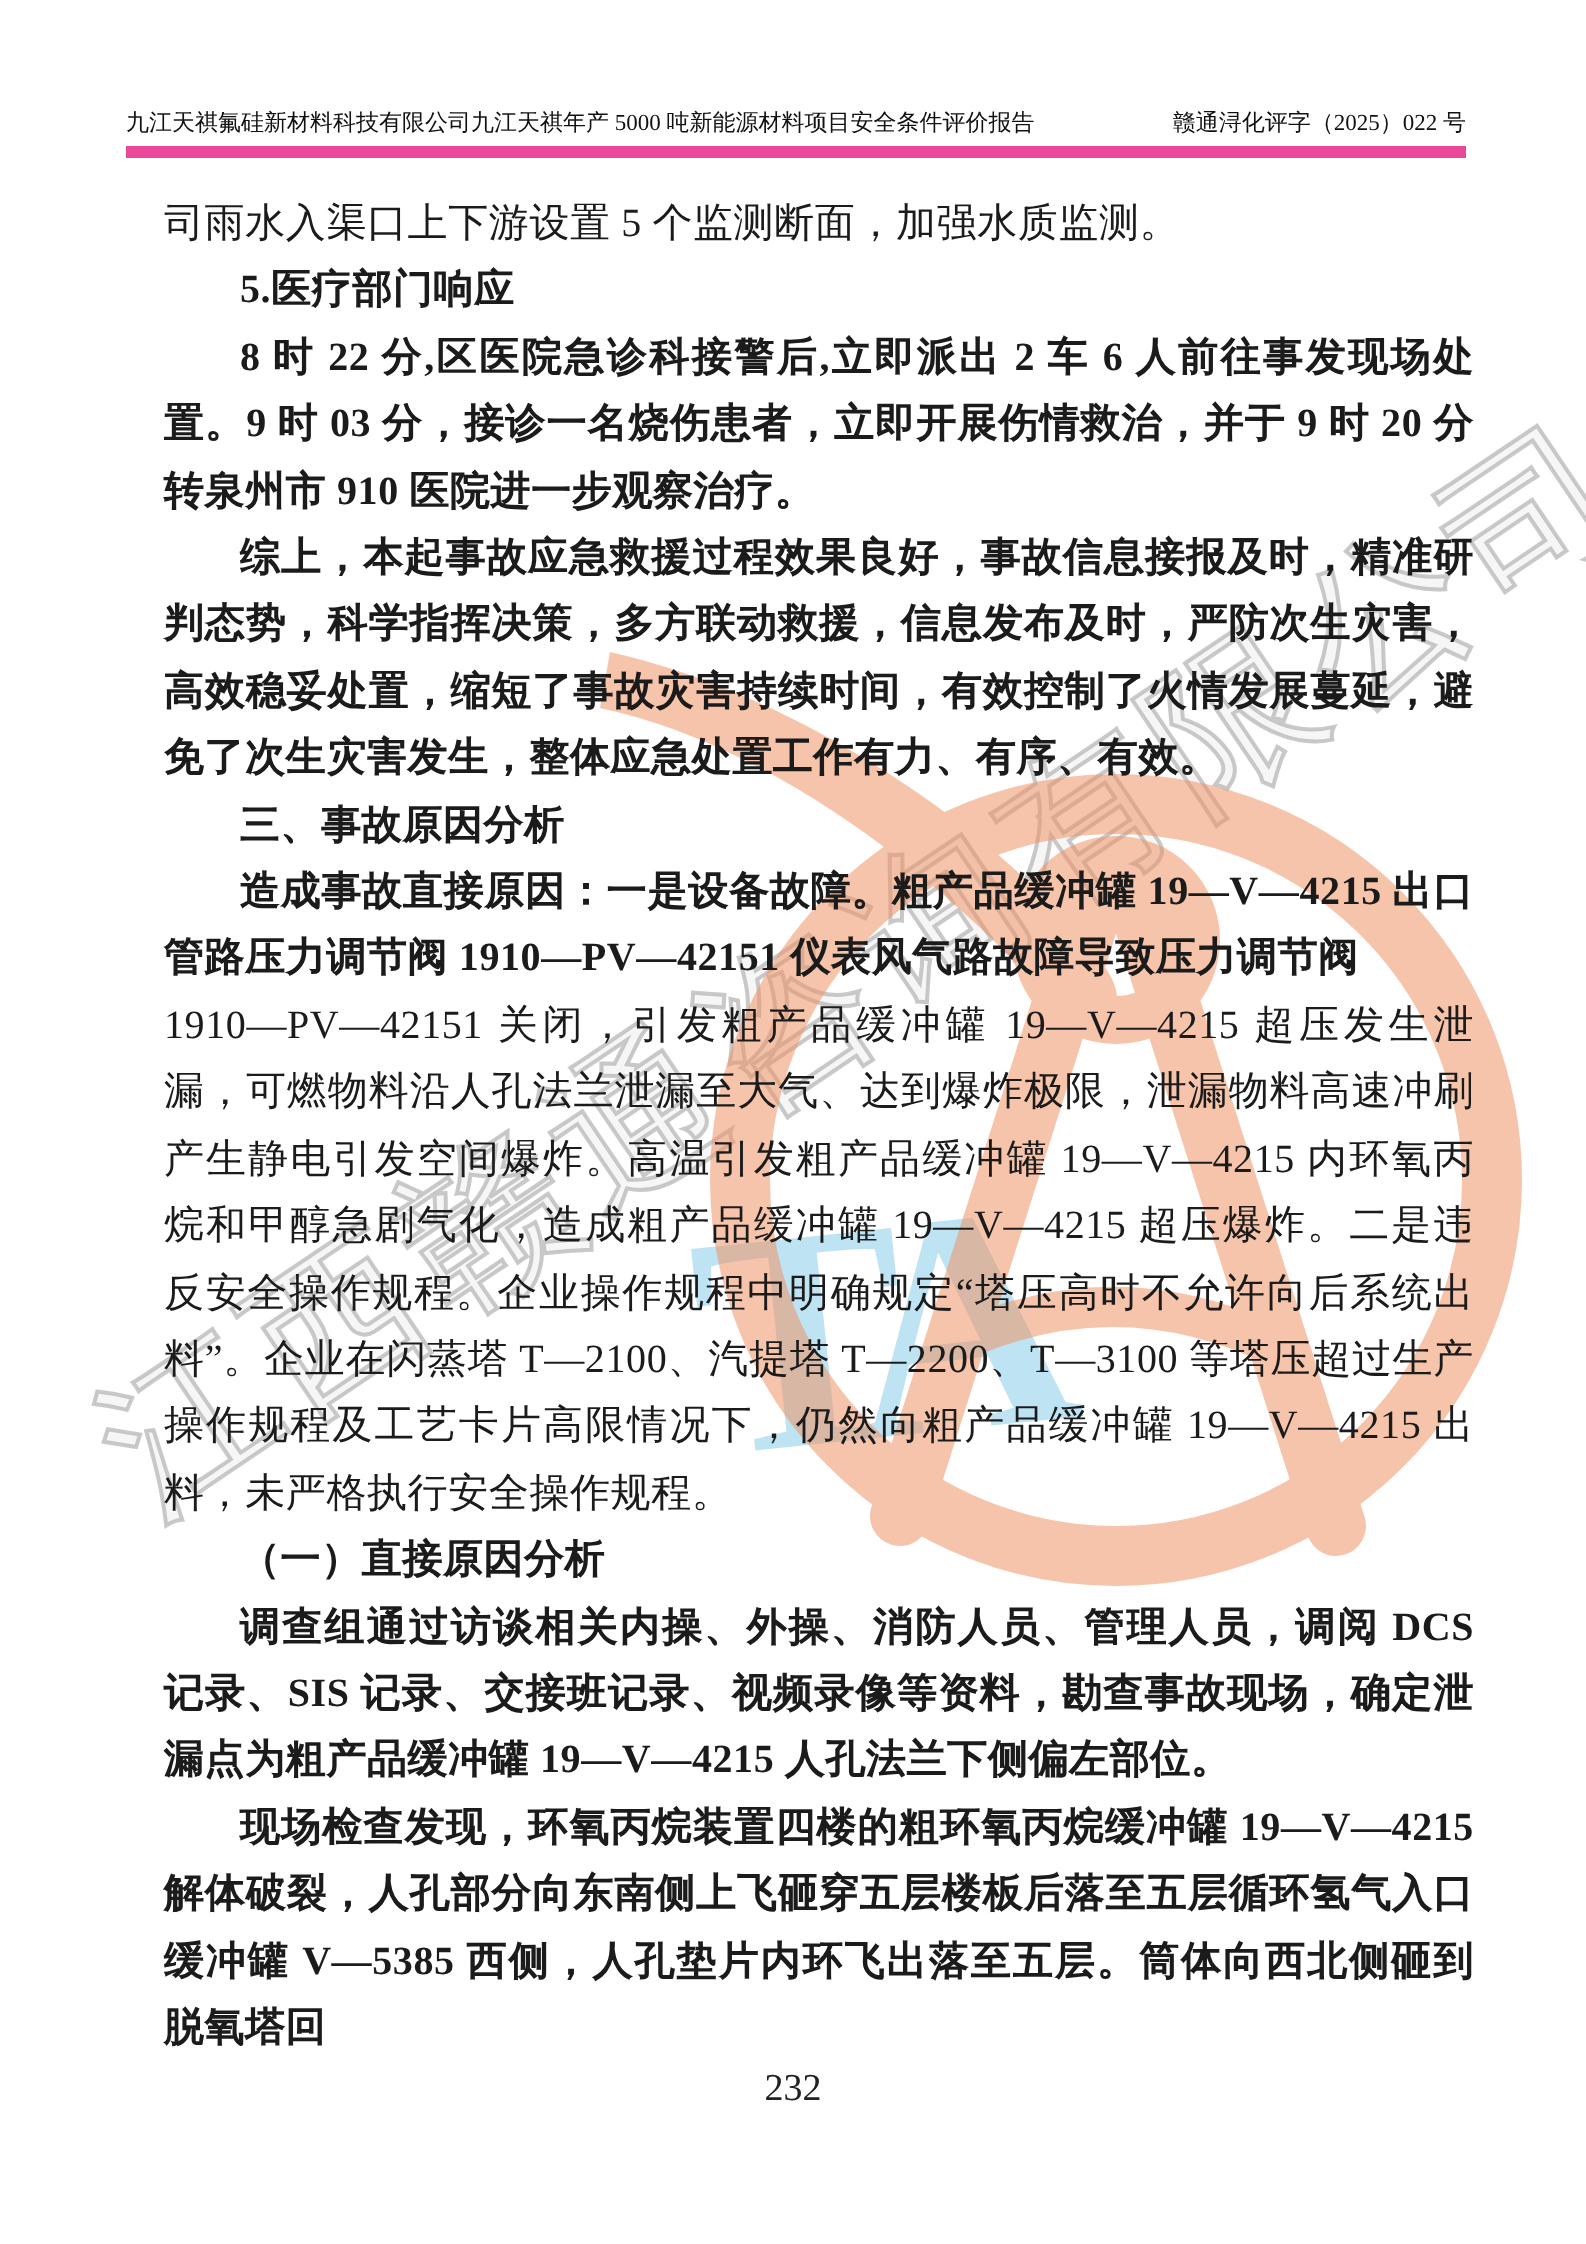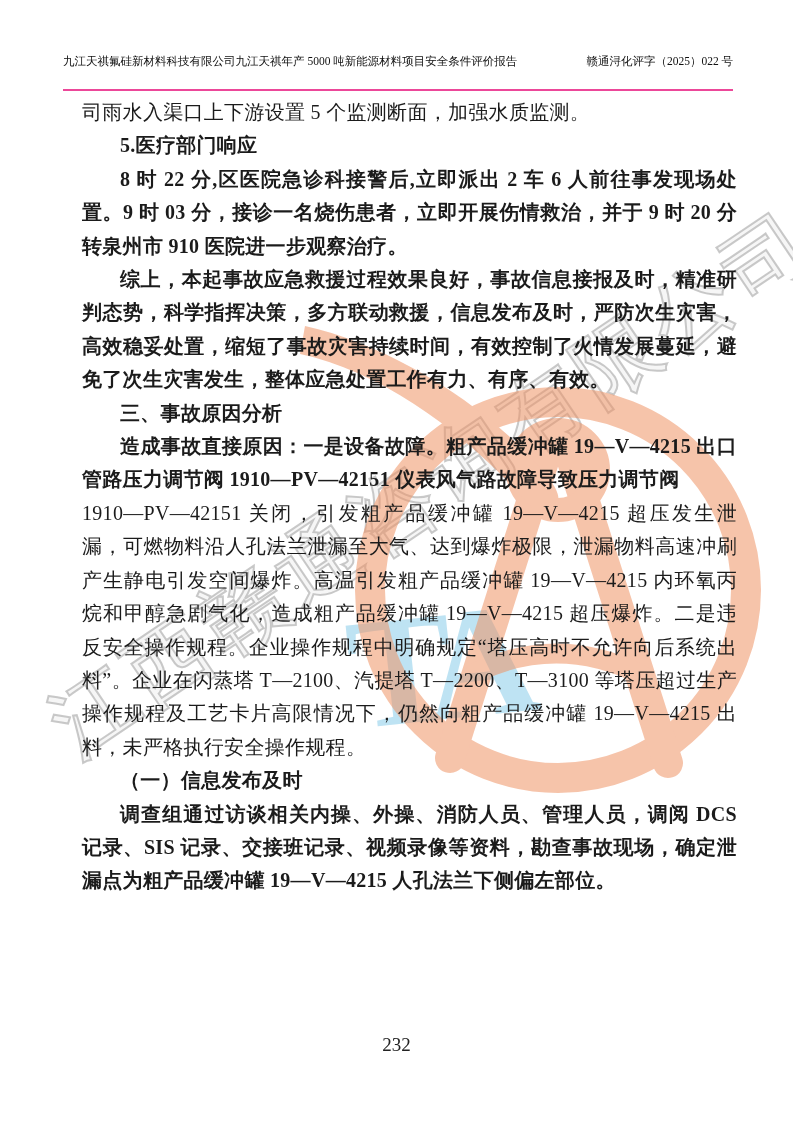--- a/index.html
+++ b/index.html
@@ -24,21 +24,21 @@
     font-size:158px;line-height:1;font-weight:bold;
     letter-spacing:-18px;transform:rotate(-6deg);
     color:rgba(125,200,232,0.5);
     font-family:"Liberation Serif","DejaVu Serif",serif;
   }
   .wm-logo{position:absolute;left:300px;top:318px;opacity:0.55;}
   
   .header{
     position:absolute;left:63px;right:60px;top:54px;z-index:2;
     display:flex;justify-content:space-between;align-items:flex-end;
-    border-bottom:2px solid #ec4899;padding-bottom:20px;
+    border-bottom:6px solid #ec4899;padding-bottom:4px;
     font-size:11.5px;white-space:nowrap;color:#111;text-align:center;
   }
   .header .h-right{margin-left:24px;}
   
   .content{
     position:absolute;left:82px;right:56px;top:96px;z-index:1;
     font-size:20px;line-height:33.4px;text-align:justify;
     letter-spacing:0.3px;
   }
   .content p{margin:0;padding:0;}
@@ -80,19 +80,20 @@
   </div>
 
   <div class="content">
     <p class="p-noind">司雨水入渠口上下游设置 5 个监测断面，加强水质监测。</p>
     <p class="ind">5.医疗部门响应</p>
     <p class="ind">8 时 22 分,区医院急诊科接警后,立即派出 2 车 6 人前往事发现场处置。9 时 03 分，接诊一名烧伤患者，立即开展伤情救治，并于 9 时 20 分转泉州市 910 医院进一步观察治疗。</p>
     <p class="ind">综上，本起事故应急救援过程效果良好，事故信息接报及时，精准研判态势，科学指挥决策，多方联动救援，信息发布及时，严防次生灾害，高效稳妥处置，缩短了事故灾害持续时间，有效控制了火情发展蔓延，避免了次生灾害发生，整体应急处置工作有力、有序、有效。</p>
     <p class="ind">三、事故原因分析</p>
     <p class="ind">造成事故直接原因：一是设备故障。粗产品缓冲罐 19—V—4215 出口管路压力调节阀 1910—PV—42151 仪表风气路故障导致压力调节阀</p>
     <p class="p-noind">1910—PV—42151 关闭，引发粗产品缓冲罐 19—V—4215 超压发生泄漏，可燃物料沿人孔法兰泄漏至大气、达到爆炸极限，泄漏物料高速冲刷产生静电引发空间爆炸。高温引发粗产品缓冲罐 19—V—4215 内环氧丙烷和甲醇急剧气化，造成粗产品缓冲罐 19—V—4215 超压爆炸。二是违反安全操作规程。企业操作规程中明确规定“塔压高时不允许向后系统出料”。企业在闪蒸塔 T—2100、汽提塔 T—2200、T—3100 等塔压超过生产操作规程及工艺卡片高限情况下，仍然向粗产品缓冲罐 19—V—4215 出料，未严格执行安全操作规程。</p>
-    <p class="ind">（一）信息发布及时</p>
+    <p class="ind">（一）直接原因分析</p>
     <p class="ind">调查组通过访谈相关内操、外操、消防人员、管理人员，调阅 DCS 记录、SIS 记录、交接班记录、视频录像等资料，勘查事故现场，确定泄漏点为粗产品缓冲罐 19—V—4215 人孔法兰下侧偏左部位。</p>
+    <p class="ind">现场检查发现，环氧丙烷装置四楼的粗环氧丙烷缓冲罐 19—V—4215 解体破裂，人孔部分向东南侧上飞砸穿五层楼板后落至五层循环氢气入口缓冲罐 V—5385 西侧，人孔垫片内环飞出落至五层。筒体向西北侧砸到脱氧塔回</p>
   </div>
 
   <div class="footer">232</div>
 
 </div>
 
 </body></html>

